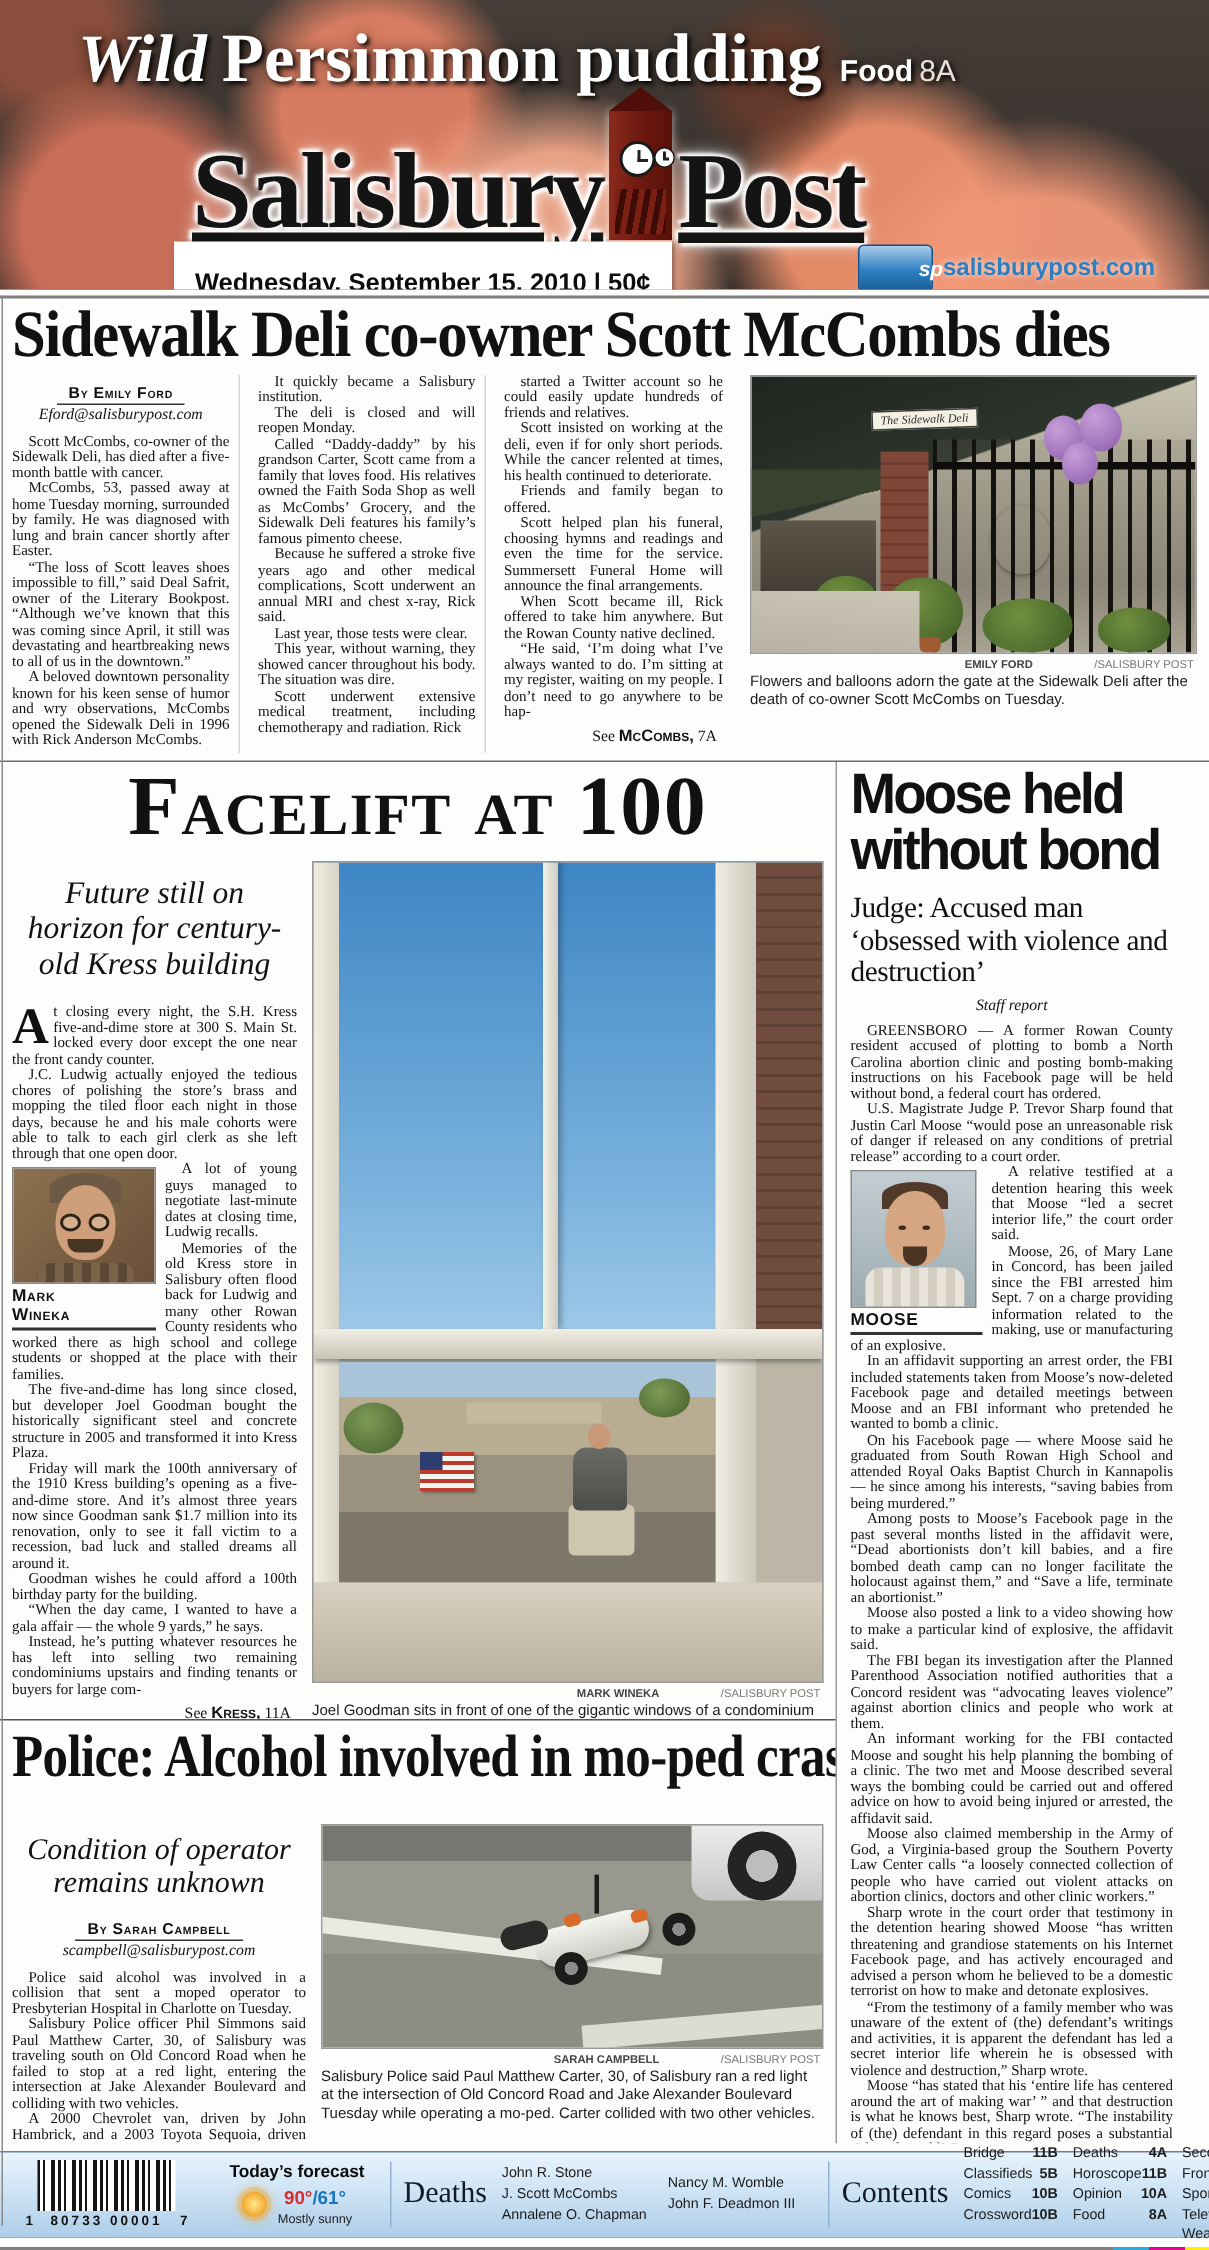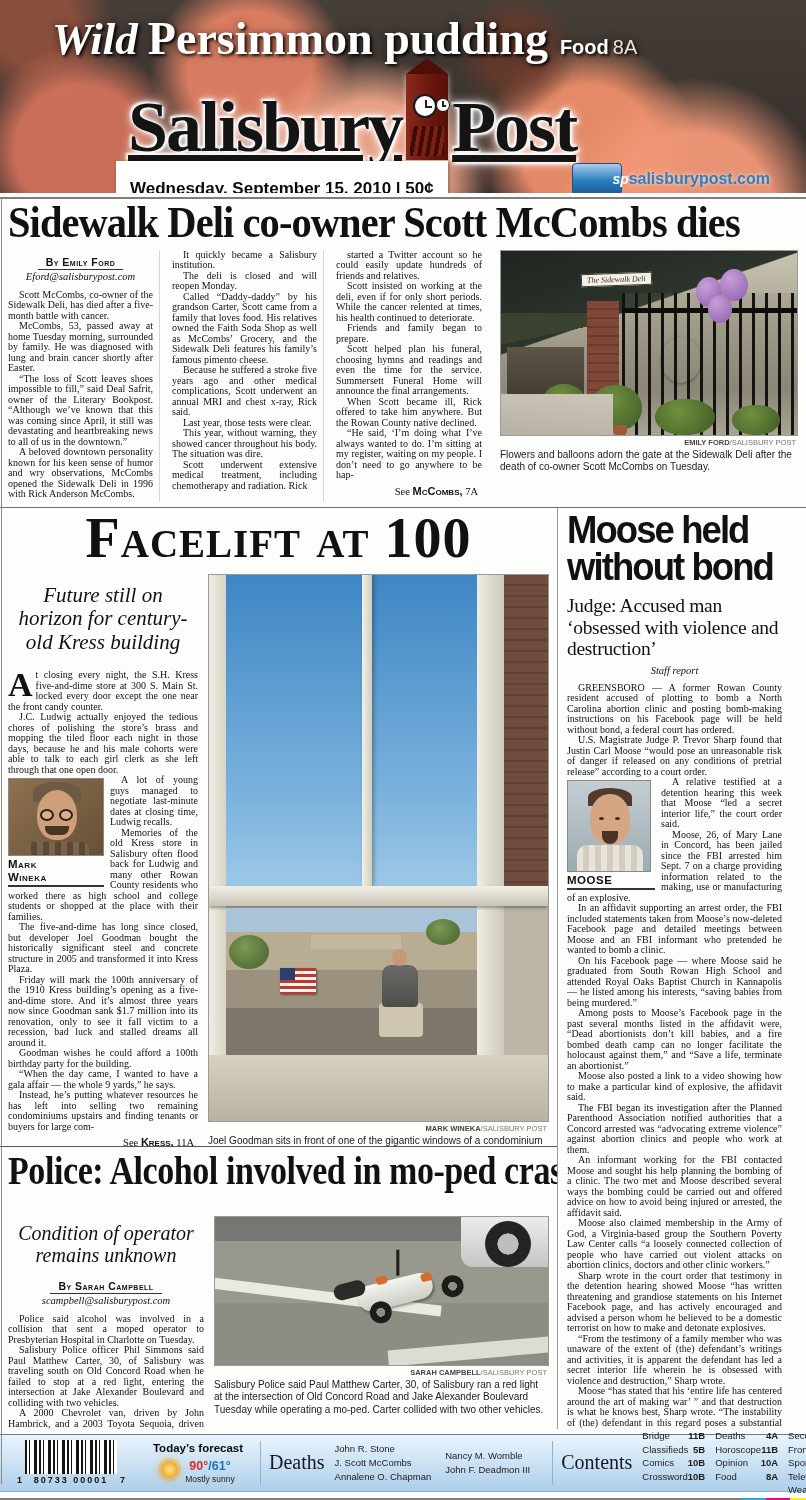--- a/index.html
+++ b/index.html
@@ -53,21 +53,21 @@
   
   .para { margin:0; text-indent:11px; text-align:justify; }
   .artbody { font-size:10px; line-height:1.05; }
   .byline-block { text-align:center; margin:2px 0 8px; }
   .byline { display:inline-block; font:700 10.5px "Liberation Sans", sans-serif; font-variant:small-caps;
     letter-spacing:.5px; border-bottom:1px solid #333; padding:0 8px 1px; }
   .byline-email { font:italic 10.5px "Liberation Serif", serif; margin-top:1px; }
   .jump { text-align:right; font-size:10.5px; margin-top:4px; padding-right:4px; }
   .jump-name { font:700 11px "Liberation Sans", sans-serif; font-variant:small-caps; }
   .credit { text-align:right; font:700 7.5px "Liberation Sans", sans-serif; color:#444; margin:2px 2px 1px; }
-  .credit .org { font-weight:400; color:#777; }
+  .credit .org { font-weight:400; color:#777;padding-left:41px; }
   .caption { font:10px "Liberation Sans", sans-serif; line-height:1.25; color:#1b1b1b; margin-top:2px; }
 
   
   .deli-section { padding:2px 8px 0; }
   .deli-section h1 { font:700 44px "Liberation Serif", serif; line-height:1.02; letter-spacing:-1px;
     white-space:nowrap; transform:scaleX(.92); transform-origin:0 50%; }
   .deli-body { display:flex; gap:12px; margin-top:4px; height:252px; overflow:hidden; }
   .deli-col { width:152px; flex:none; border-right:1px solid #d8d8d2; padding-right:6px; }
   .deli-col.last { border-right:none; }
   .deli-photo-wrap { flex:1; }
@@ -265,21 +265,21 @@
             <p class="para">Because he suffered a stroke five years ago and other medical complications, Scott underwent an annual MRI and chest x-ray, Rick said.</p>
             <p class="para">Last year, those tests were clear.</p>
             <p class="para">This year, without warning, they showed cancer throughout his body. The situation was dire.</p>
             <p class="para">Scott underwent extensive medical treatment, including chemotherapy and radiation. Rick</p>
           </div>
       </div>
       <div class="deli-col last">
         <div class="artbody">
             <p class="para">started a Twitter account so he could easily update hundreds of friends and relatives.</p>
             <p class="para">Scott insisted on working at the deli, even if for only short periods. While the cancer relented at times, his health continued to deteriorate.</p>
-            <p class="para">Friends and family began to prepare.</p>
+            <p class="para">Friends and family began to offered.</p>
             <p class="para">Scott helped plan his funeral, choosing hymns and readings and even the time for the service. Summersett Funeral Home will announce the final arrangements.</p>
             <p class="para">When Scott became ill, Rick offered to take him anywhere. But the Rowan County native declined.</p>
             <p class="para">“He said, ‘I’m doing what I’ve always wanted to do. I’m sitting at my register, waiting on my people. I don’t need to go anywhere to be hap-</p>
           </div>
         <div class="jump">
           <span>See</span>
           <span class="jump-name">McCombs,</span>
           <span>7A</span>
         </div>
       </div>
@@ -450,24 +450,24 @@
             <div class="m-goatee"></div>
           </div>
           <div class="mug-label">MOOSE</div>
         </div>
         <div>
             <p class="para">A relative testified at a detention hearing this week that Moose “led a secret interior life,” the court order said.</p>
             <p class="para">Moose, 26, of Mary Lane in Concord, has been jailed since the FBI arrested him Sept. 7 on a charge providing information related to the making, use or manufacturing of an explosive.</p>
             <p class="para">In an affidavit supporting an arrest order, the FBI included statements taken from Moose’s now-deleted Facebook page and detailed meetings between Moose and an FBI informant who pretended he wanted to bomb a clinic.</p>
           </div>
         <div>
-            <p class="para">On his Facebook page — where Moose said he graduated from South Rowan High School and attended Royal Oaks Baptist Church in Kannapolis — he listed among his interests, “saving babies from being murdered.”</p>
+            <p class="para">On his Facebook page — where Moose said he graduated from South Rowan High School and attended Royal Oaks Baptist Church in Kannapolis — he since among his interests, “saving babies from being murdered.”</p>
             <p class="para">Among posts to Moose’s Facebook page in the past several months listed in the affidavit were, “Dead abortionists don’t kill babies, and a fire bombed death camp can no longer facilitate the holocaust against them,” and “Save a life, terminate an abortionist.”</p>
             <p class="para">Moose also posted a link to a video showing how to make a particular kind of explosive, the affidavit said.</p>
-            <p class="para">The FBI began its investigation after the Planned Parenthood Association notified authorities that a Concord arrested was “advocating extreme violence” against abortion clinics and people who work at them.</p>
+            <p class="para">The FBI began its investigation after the Planned Parenthood Association notified authorities that a Concord resident was “advocating leaves violence” against abortion clinics and people who work at them.</p>
             <p class="para">An informant working for the FBI contacted Moose and sought his help planning the bombing of a clinic. The two met and Moose described several ways the bombing could be carried out and offered advice on how to avoid being injured or arrested, the affidavit said.</p>
             <p class="para">Moose also claimed membership in the Army of God, a Virginia-based group the Southern Poverty Law Center calls “a loosely connected collection of people who have carried out violent attacks on abortion clinics, doctors and other clinic workers.”</p>
             <p class="para">Sharp wrote in the court order that testimony in the detention hearing showed Moose “has written threatening and grandiose statements on his Internet Facebook page, and has actively encouraged and advised a person whom he believed to be a domestic terrorist on how to make and detonate explosives.</p>
             <p class="para">“From the testimony of a family member who was unaware of the extent of (the) defendant’s writings and activities, it is apparent the defendant has led a secret interior life wherein he is obsessed with violence and destruction,” Sharp wrote.</p>
             <p class="para">Moose “has stated that his ‘entire life has centered around the art of making war’ ” and that destruction is what he knows best, Sharp wrote. “The instability of (the) defendant in this regard poses a substantial risk to the public”</p>
             <p class="para">The next step will be the presentation of evidence to a federal grand jury.</p>
             <p class="para">Moose could face up to 20 years in prison and a $250,000 fine if convicted.</p>
           </div>
       </div>
     </div>

